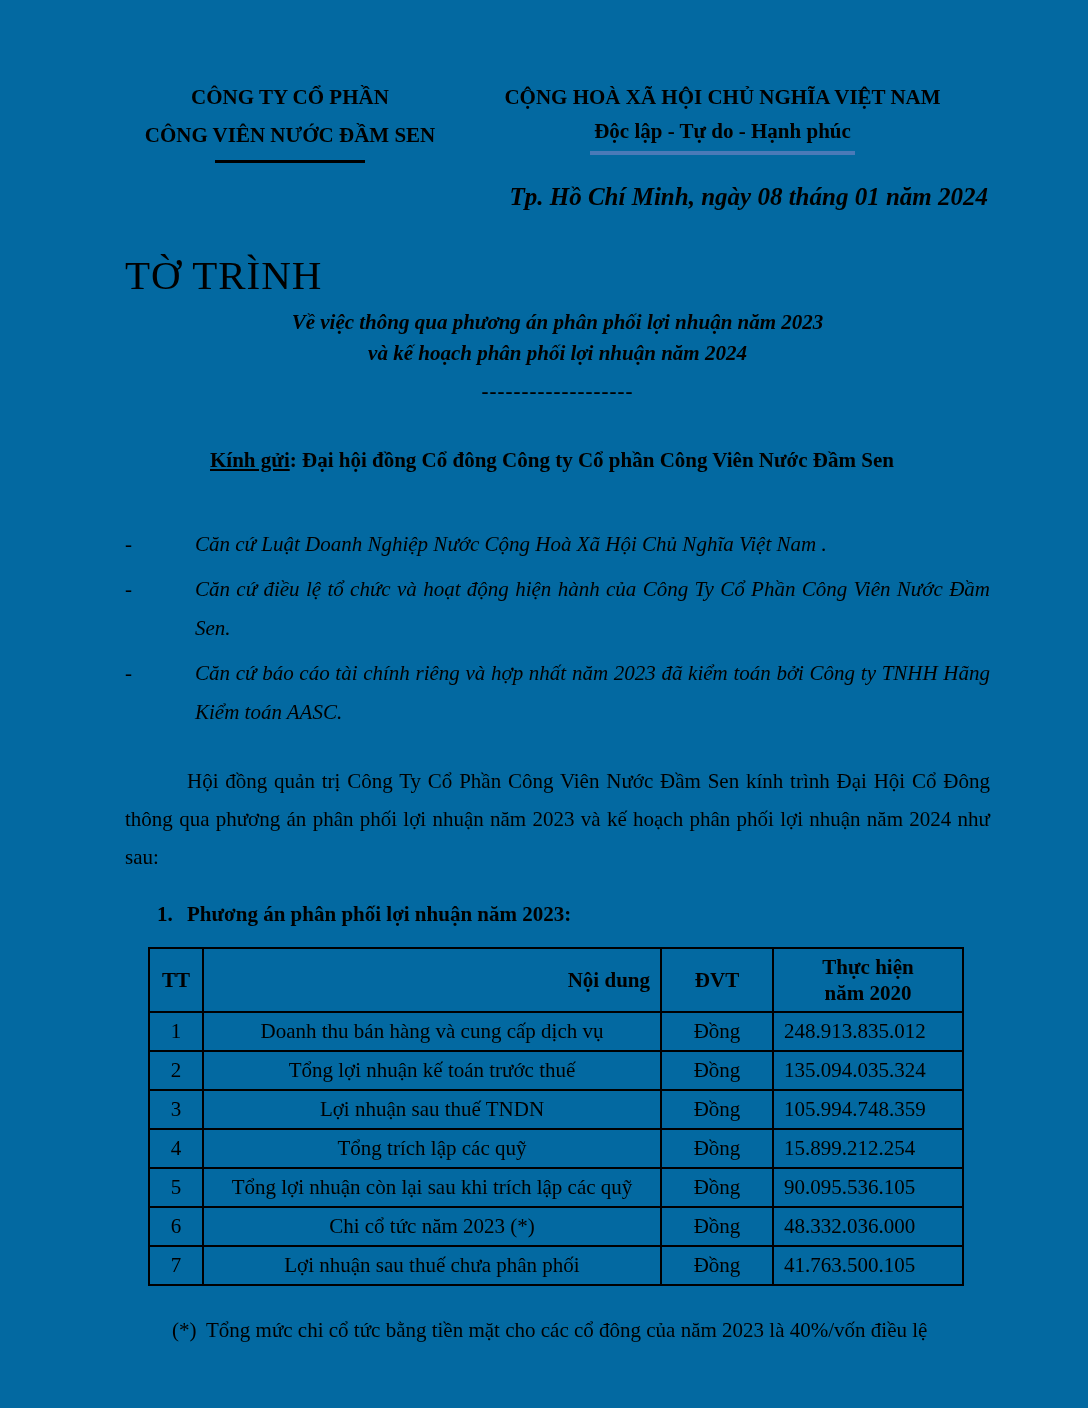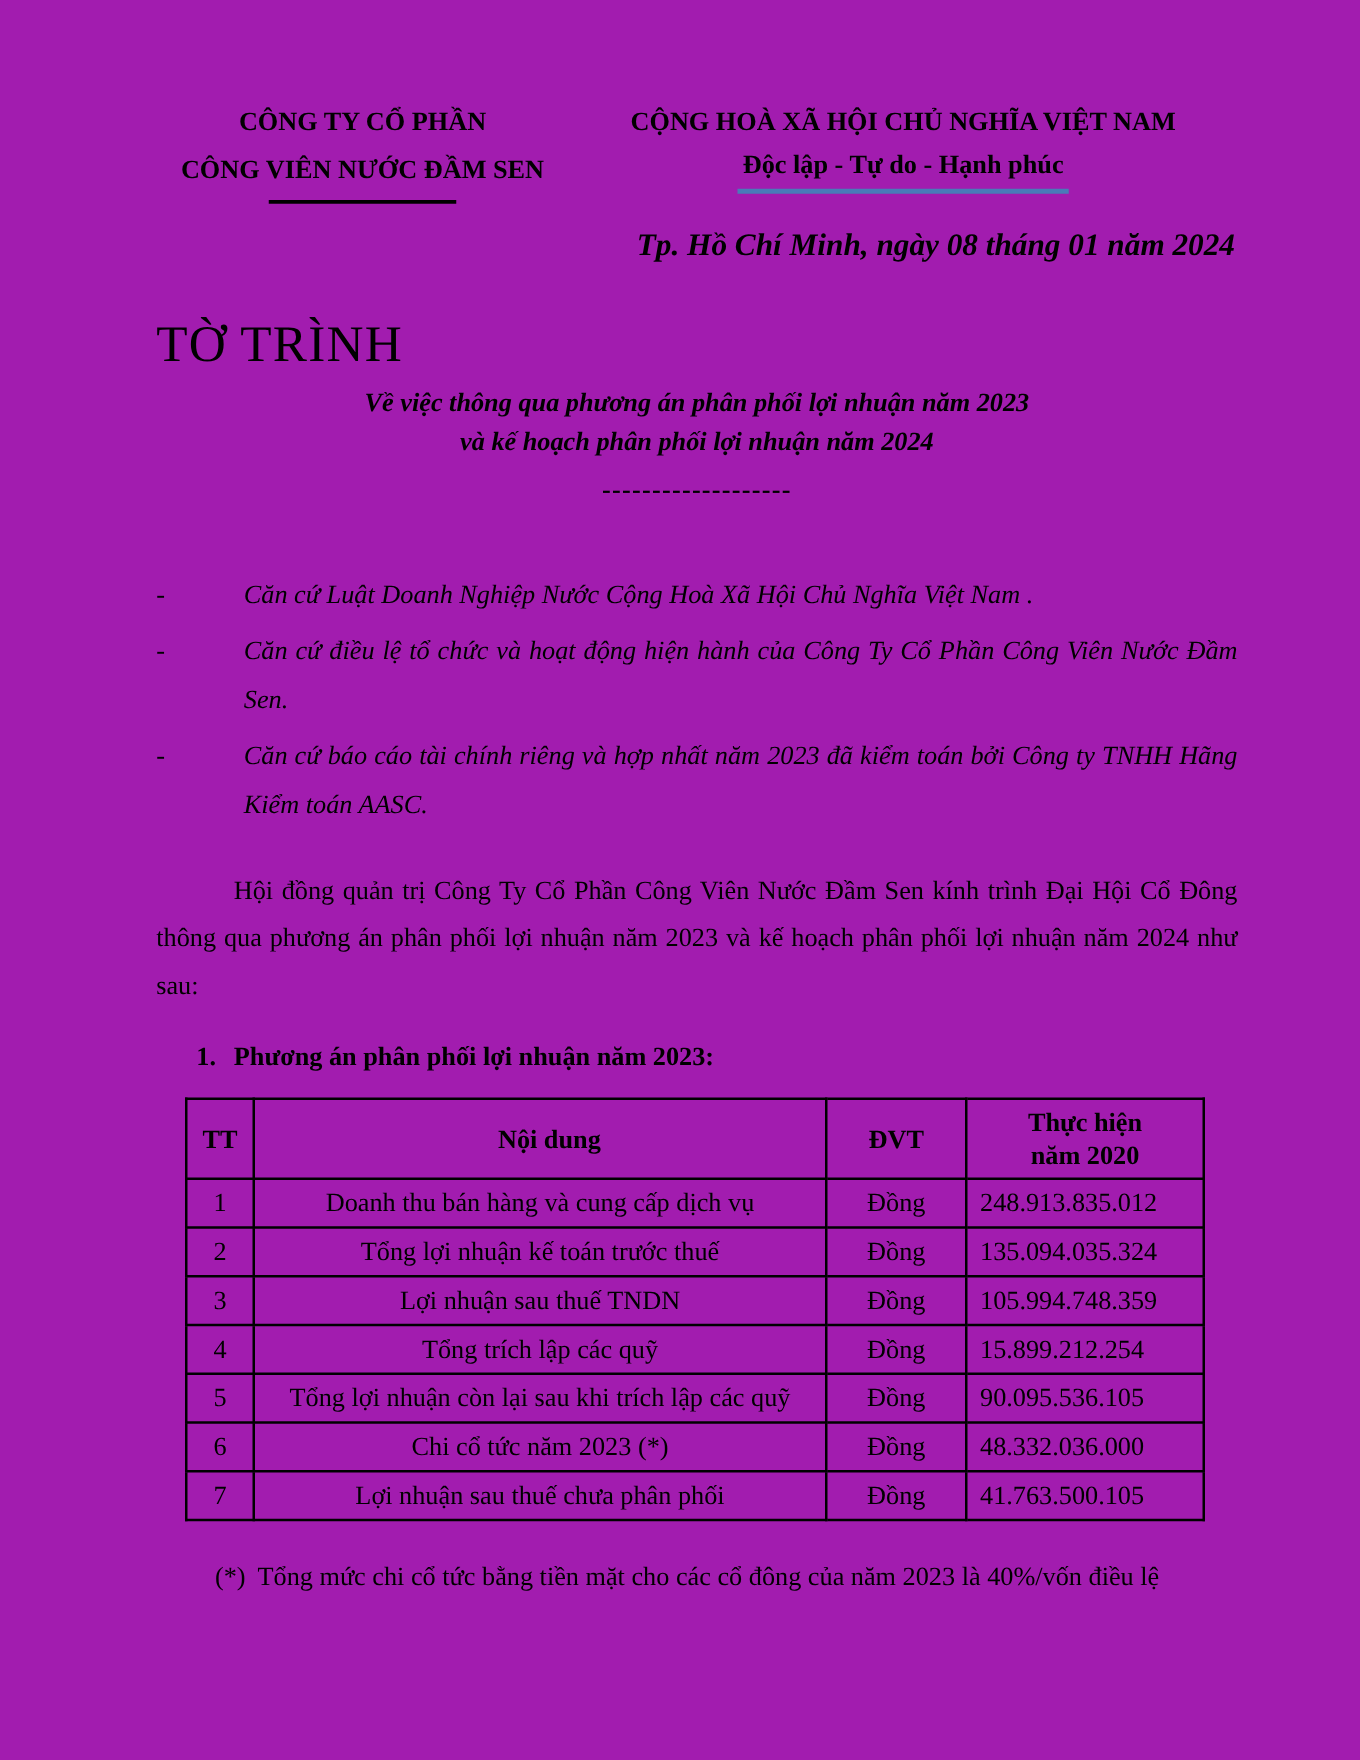--- a/index.html
+++ b/index.html
@@ -6,21 +6,21 @@
     margin: 0;
     padding: 0;
     background: #ffffff;
     color: #000000;
     font-family: "Liberation Serif", "DejaVu Serif", serif;
   }
   .page {
     position: relative;
     width: 1088px;
     height: 1408px;
-    background: #a21caf;
+    background: #0369a1;
     overflow: hidden;
     box-sizing: border-box;
     padding: 78px 98px 0 125px;
   }
   
   .header-row {
     display: flex;
     align-items: flex-start;
   }
   .org-block {
@@ -186,20 +186,23 @@
     </div>
   </div>
 
   <div class="dateline">Tp. Hồ Chí Minh, ngày 08 tháng 01 năm 2024</div>
 
   <div class="title">TỜ TRÌNH</div>
   <div class="subtitle first">Về việc thông qua phương án phân phối lợi nhuận năm 2023</div>
   <div class="subtitle">và kế hoạch phân phối lợi nhuận năm 2024</div>
   <div class="divider">-------------------</div>
 
+  <div class="salutation">
+    <span class="underlined">Kính gửi</span><span>: Đại hội đồng Cổ đông Công ty Cổ phần Công Viên Nước Đầm Sen</span>
+  </div>
 
   <div class="bullets">
     <div class="bullet-row">
       <div class="bullet-marker">-</div>
       <div class="bullet-text">Căn cứ Luật Doanh Nghiệp Nước Cộng Hoà Xã Hội Chủ Nghĩa Việt Nam .</div>
     </div>
     <div class="bullet-row">
       <div class="bullet-marker">-</div>
       <div class="bullet-text">Căn cứ điều lệ tổ chức và hoạt động hiện hành của Công Ty Cổ Phần Công Viên Nước Đầm Sen.</div>
     </div>
@@ -219,21 +222,21 @@
   <table class="fin">
     <colgroup>
       <col class="c-tt">
         <col class="c-nd">
         <col class="c-dvt">
         <col class="c-val">
     </colgroup>
     <thead>
       <tr>
         <th>TT</th>
-        <th style="text-align:center; padding-left:25px;">Nội dung</th>
+        <th style="text-align:right; padding-left:25px;">Nội dung</th>
         <th>ĐVT</th>
         <th>
           <div>Thực hiện</div>
           <div>năm 2020</div>
         </th>
       </tr>
     </thead>
     <tbody>
       <tr>
         <td class="cell-tt">1</td>

